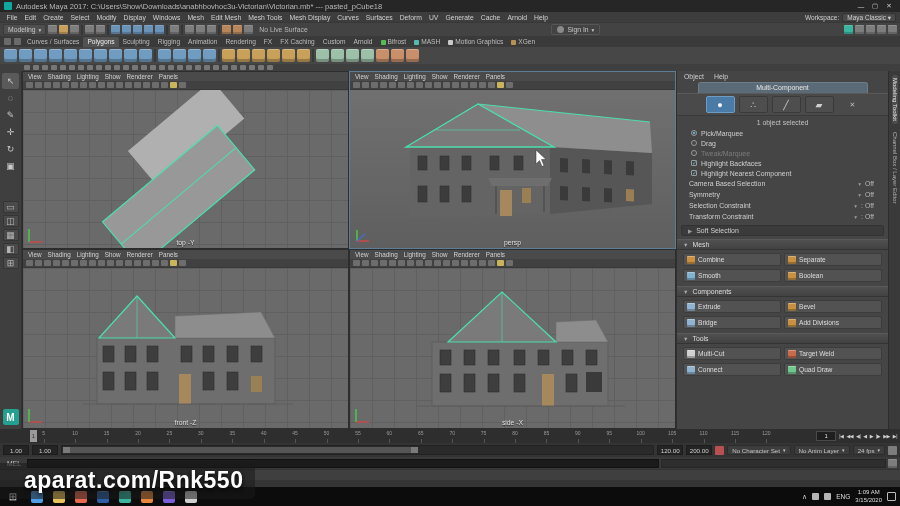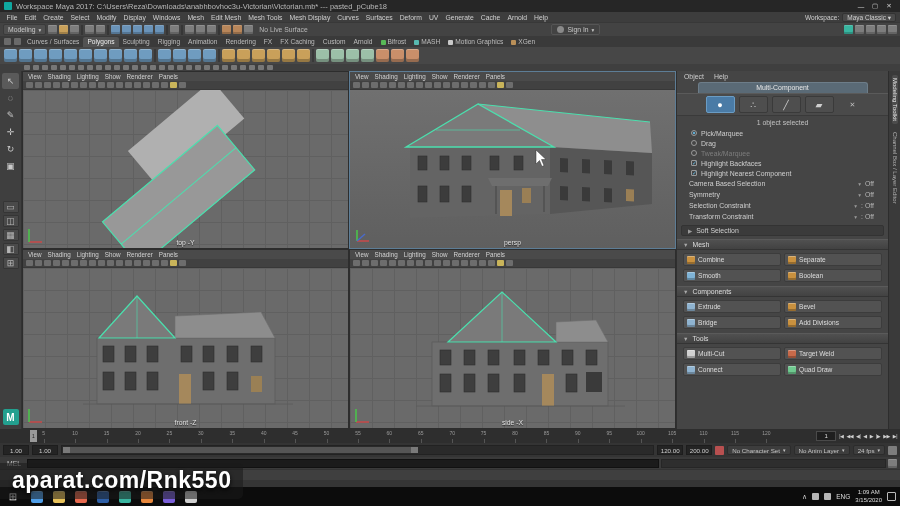--- a/index.html
+++ b/index.html
@@ -182,31 +182,31 @@
   .tb-spacer { flex:1; }
   .tray { display:flex; align-items:center; gap:5px; padding-right:4px; }
   .tray .chev { font-size:7px; color:#ccc; }
   .trayicon { width:7px; height:7px; background:#b5b5b5; border-radius:1px; }
   .lang { font-size:6.5px; }
   .clock { text-align:center; font-size:6px; line-height:1.25; }
   .notif { width:9px; height:9px; border:1px solid #bbb; border-radius:1px; }
 
   
   #watermark { position:absolute; left:0; top:463px; z-index:50; background:rgba(25,25,25,.55);
-    border-radius:0 5px 5px 0; padding:4px 12px 5px 12px; font-size:23px; font-weight:bold; color:#fff;
+    border-radius:0 5px 5px 0; padding:4px 12px 5px 24px; font-size:23px; font-weight:bold; color:#fff;
     text-shadow:0 2px 4px rgba(0,0,0,.9); letter-spacing:.5px; }
 </style>
 </head>
 <body>
 
 <div id="app">
 
   <div id="titlebar">
     <div class="maya-logo"></div>
-    <div class="ttl">Workspace Maya 2017: C:\Users\Reza\Downloads\anabhbovhoc3u-Victorian\Victorian.mb* --- pasted_pCube18</div>
+    <div class="ttl">Autodesk Maya 2017: C:\Users\Show\Downloads\anabhbovhoc3u-Victorian\Victorian.mb* --- pasted_pCube18</div>
     <span class="winctl">—</span>
     <span class="winctl">▢</span>
     <span class="winctl">✕</span>
   </div>
 
   <div id="menubar">
     <div class="menus">
 
     <span class="mitem">File</span>
         <span class="mitem">Edit</span>

